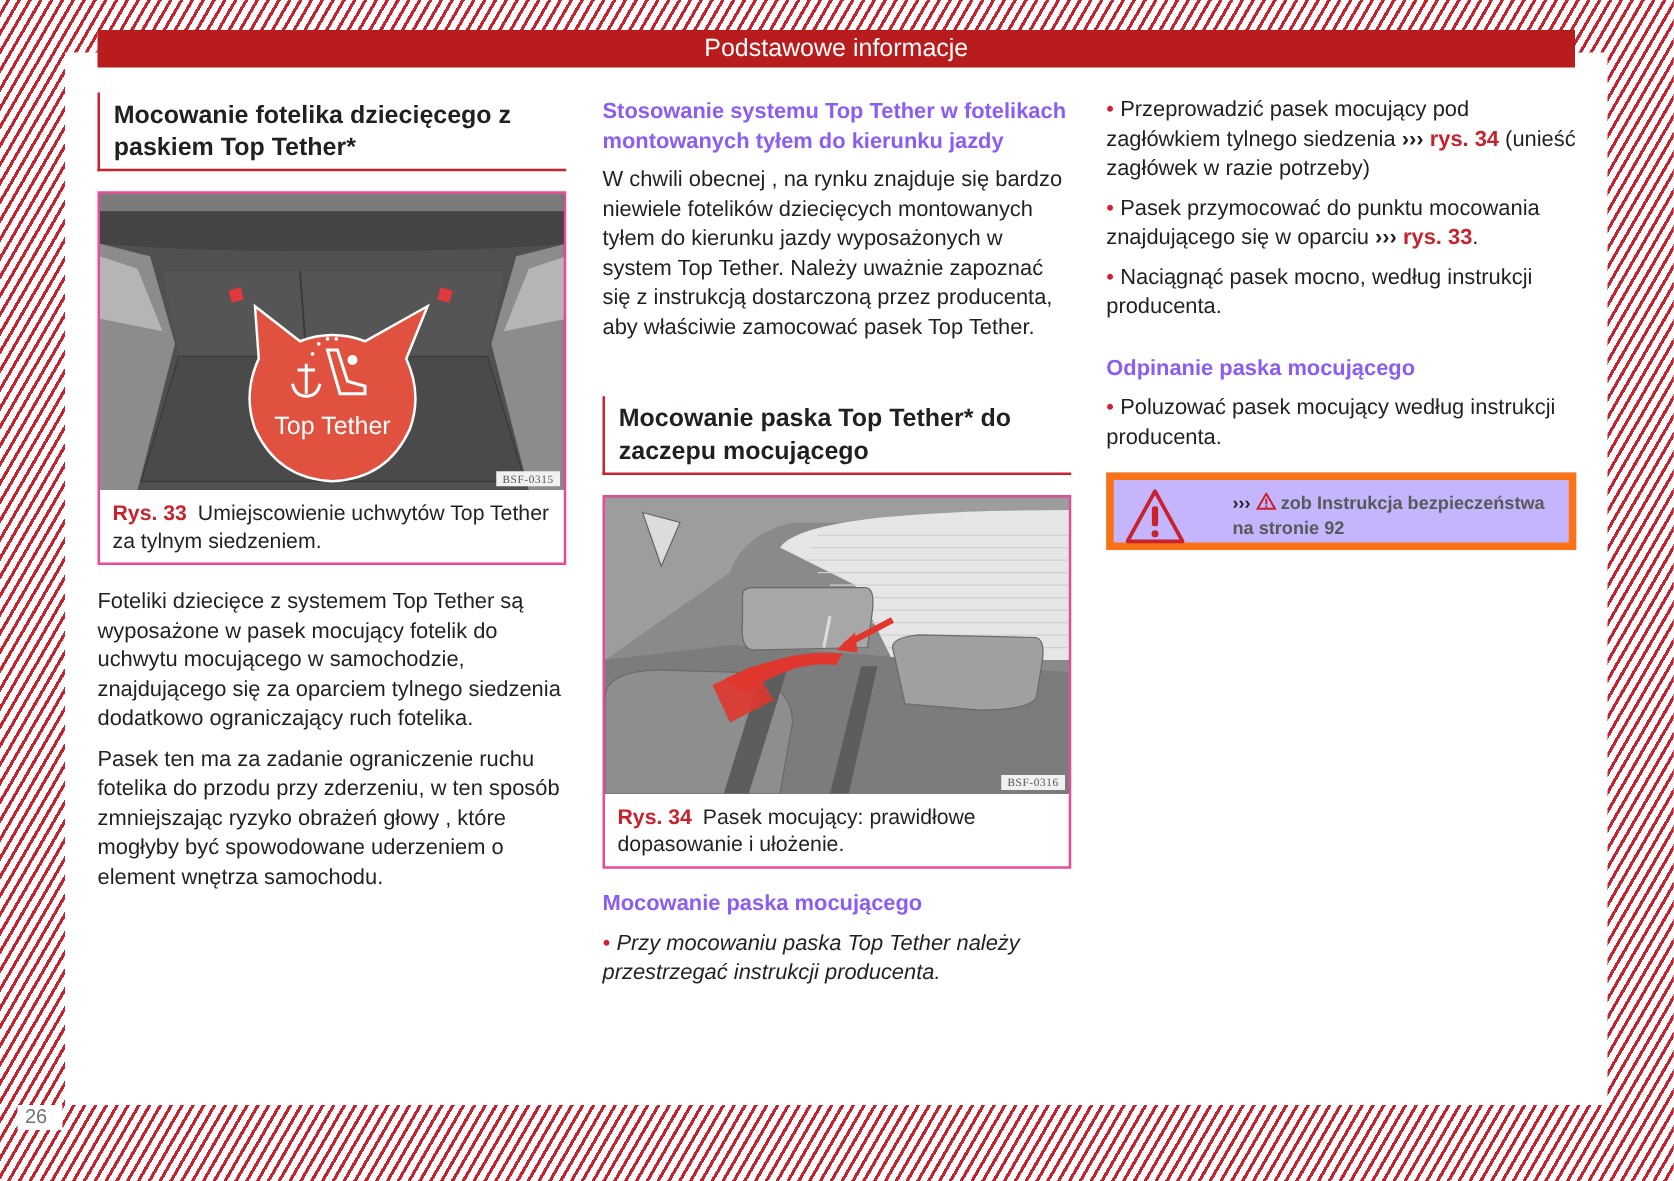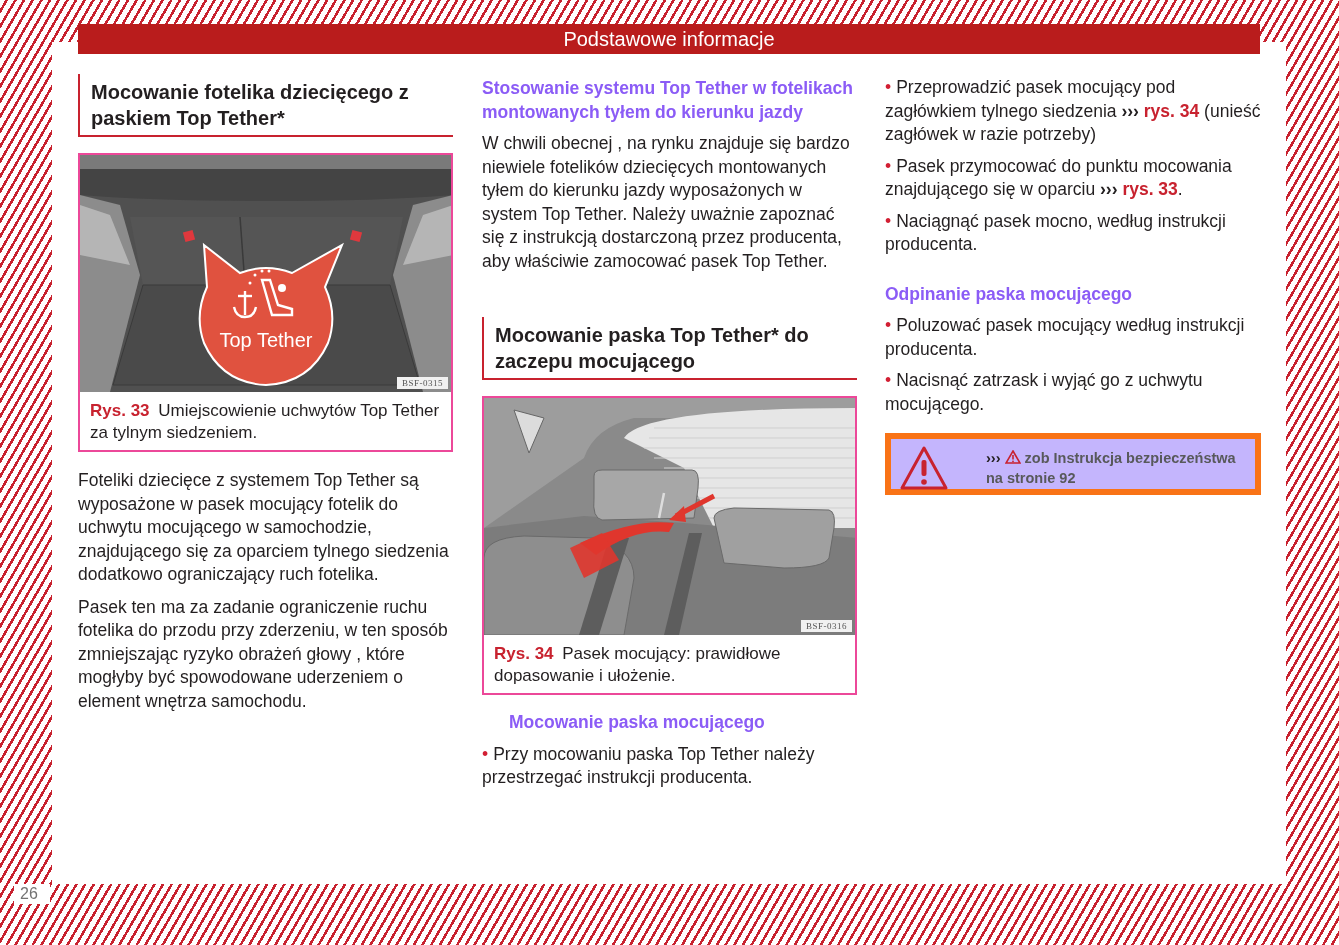--- a/index.html
+++ b/index.html
@@ -224,32 +224,31 @@
         <path d="M185 122 L200 108 L202 124 Z" fill="#e0362d"></path>
       </svg>
       <div class="fig-code">BSF-0316</div>
     </div>
     <div class="figure-caption">
       <span class="fig-label">Rys. 34</span>
       <span>Pasek mocujący: prawidłowe dopasowanie i ułożenie.</span>
     </div>
   </div>
 
-  <div class="sub-heading" style="margin-top:16px;margin-left:27px;">Mocowanie paska mocującego</div>
-  <p class="para bullet" style="margin-top:8px;">Przy mocowaniu paska Top Tether należy przestrzegać instrukcji producenta.</p>
+  <div class="sub-heading" style="margin-top:16px;">Mocowanie paska mocującego</div>
+  <p class="para bullet" style="margin-top:8px;font-style:italic;">Przy mocowaniu paska Top Tether należy przestrzegać instrukcji producenta.</p>
 </div>
 
 <div class="col col3">
   <p class="para bullet" style="margin-top:2px;"><span>Przeprowadzić pasek mocujący pod zagłówkiem tylnego siedzenia</span> <span class="arrows">›››</span> <span class="red-ref">rys. 34</span><span> (unieść zagłówek w razie potrzeby)</span></p>
   <p class="para bullet" style="margin-top:8px;"><span>Pasek przymocować do punktu mocowania znajdującego się w oparciu</span> <span class="arrows">›››</span> <span class="red-ref">rys. 33</span><span>.</span></p>
   <p class="para bullet" style="margin-top:8px;">Naciągnąć pasek mocno, według instrukcji producenta.</p>
 
   <div class="sub-heading" style="margin-top:26px;">Odpinanie paska mocującego</div>
   <p class="para bullet" style="margin-top:8px;">Poluzować pasek mocujący według instrukcji producenta.</p>
-  <p class="para bullet" style="margin-top:8px;">Nacisnąć zatrzask i wyjąć go z uchwytu mocującego.</p>
 
   <div class="warning-box" style="margin-top:17px;">
     <svg class="big-icon" viewBox="0 0 50 46">
       <path d="M25 3 L47 43 L3 43 Z" fill="none" stroke="#c8222f" stroke-width="3" stroke-linejoin="round"></path>
       <rect x="22.5" y="15" width="5" height="16" rx="2" fill="#c8222f"></rect>
       <circle cx="25" cy="37" r="2.8" fill="#c8222f"></circle>
     </svg>
     <div class="warn-text">
       <span class="arrows">›››</span>
       <svg width="16" height="14" viewBox="0 0 16 14" style="vertical-align:-1px;">

